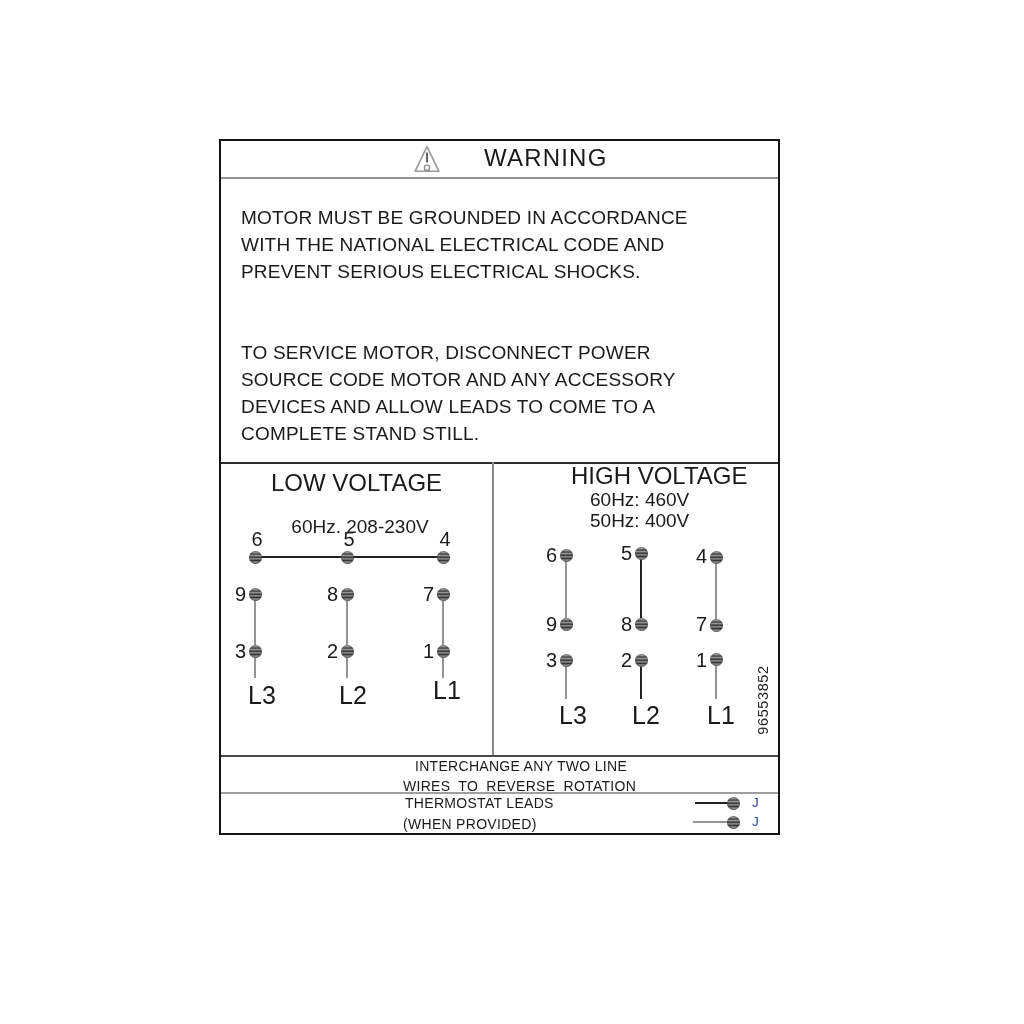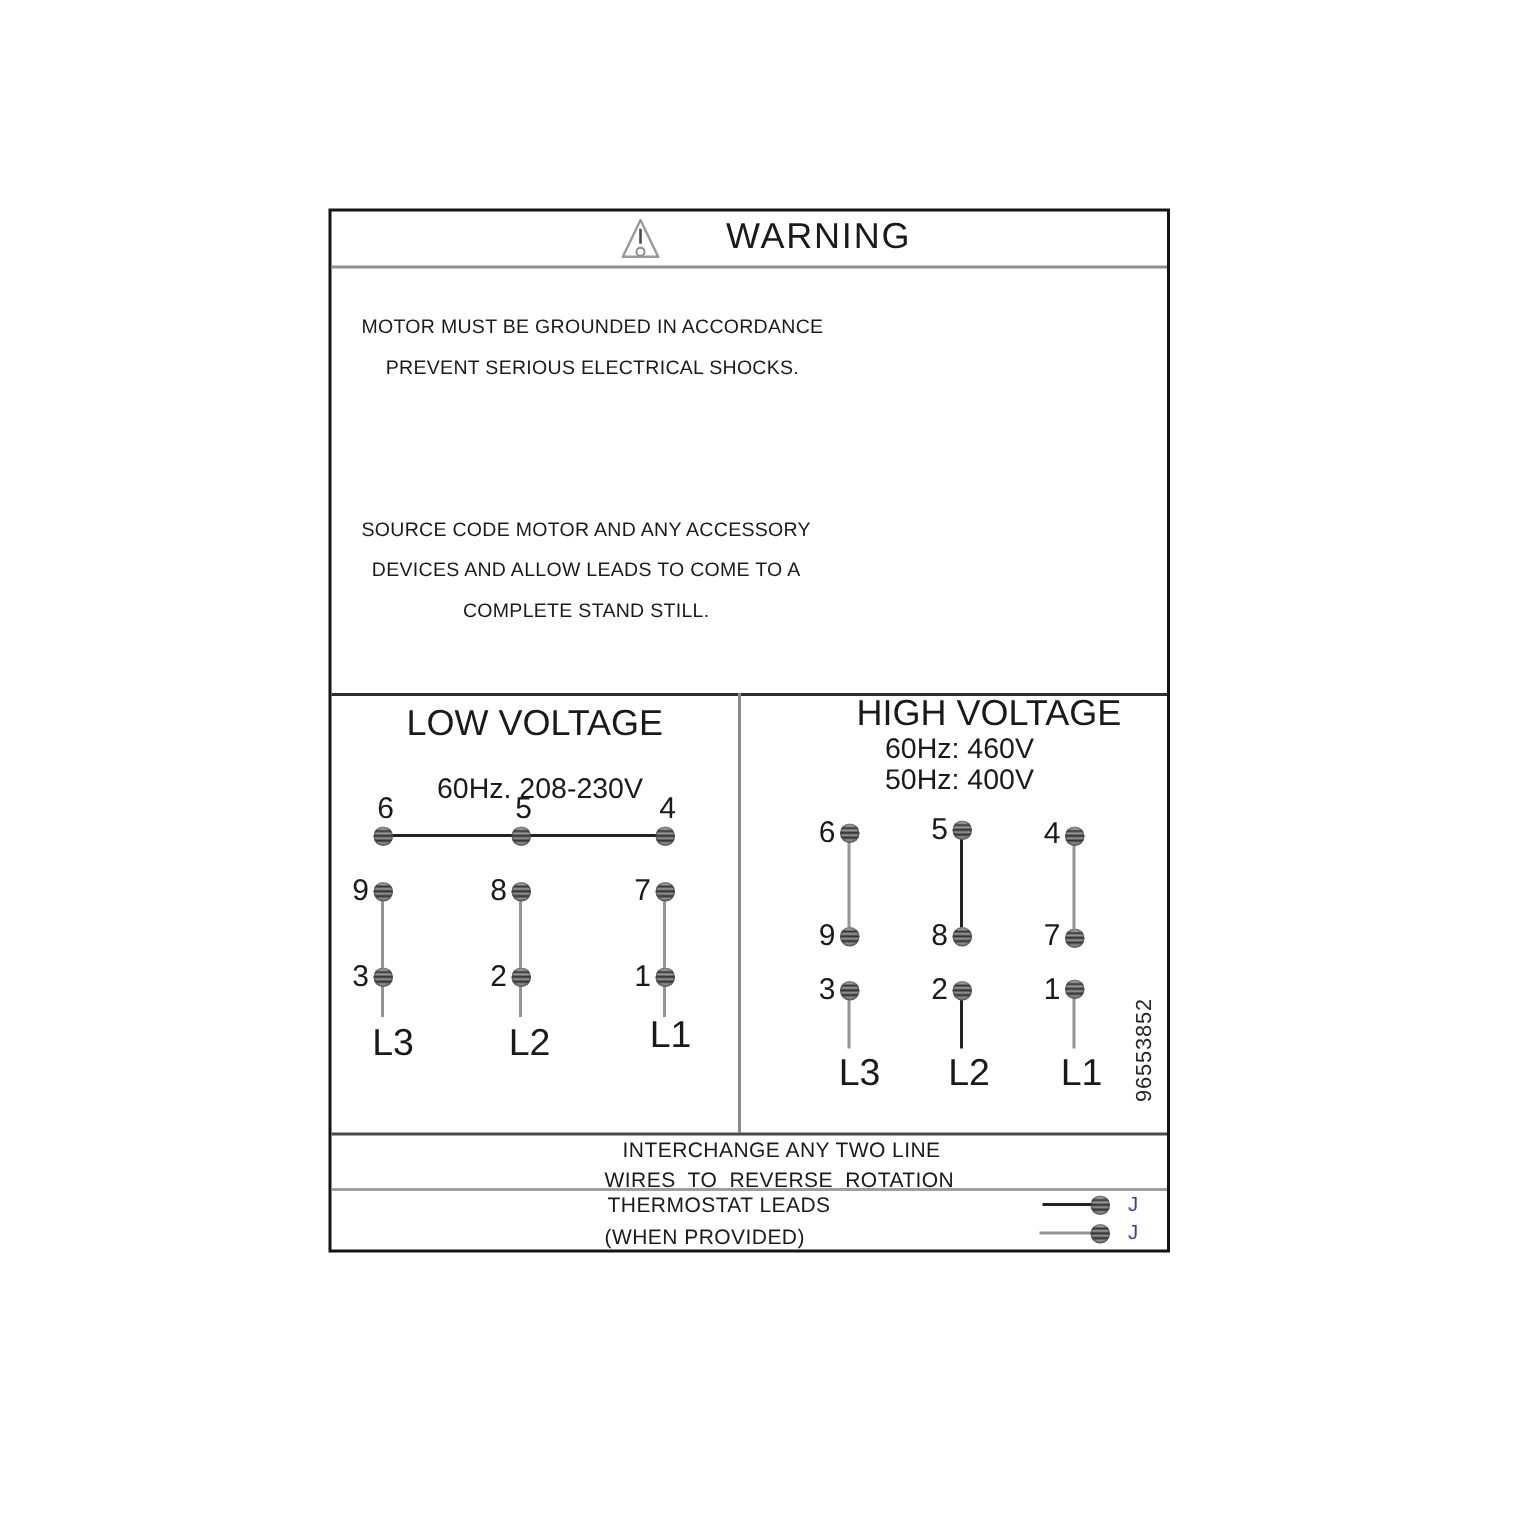--- a/index.html
+++ b/index.html
@@ -2,21 +2,21 @@
 <html><head>
 <meta charset="utf-8">
 <style>
   html,body{margin:0;padding:0;background:#ffffff;}
   .canvas{position:relative;width:1024px;height:1024px;background:#ffffff;overflow:hidden;
           font-family:"Liberation Sans","DejaVu Sans",sans-serif;color:#1a1a1a;}
   .abs{position:absolute;}
   .label-box{left:219px;top:139px;width:561px;height:696px;border:2px solid #141414;box-sizing:border-box;background:#fff;}
   .inner{position:absolute;left:0;top:0;width:557px;height:692px;}
   .hdr-title{font-size:24px;letter-spacing:1.2px;line-height:28px;white-space:nowrap;}
-  .body-text{font-size:13px;line-height:27px;letter-spacing:0.2px;white-space:nowrap;text-align:center;}
+  .body-text{font-size:19px;line-height:27px;letter-spacing:0.2px;white-space:nowrap;}
   .panel-title{font-size:24px;line-height:1.1;white-space:nowrap;}
   .panel-sub{font-size:19px;line-height:1.1;white-space:nowrap;}
   .num{font-size:20px;line-height:21px;white-space:nowrap;}
   .lnum{font-size:25px;line-height:26px;white-space:nowrap;}
   .small-text{font-size:14px;line-height:15px;letter-spacing:0.3px;white-space:nowrap;}
   .divider-h{height:2px;background:#8f8f8f;}
   .gline{background:#949494;}
   .dline{background:#222222;}
   .term{width:13px;height:13px;border-radius:50%;
         background:linear-gradient(180deg,#bdbdbd 0px,#8f8f8f 2px,#333333 3px,#9d9d9d 4.6px,
@@ -37,23 +37,25 @@
       <svg class="abs" style="left:192px;top:3px;" width="28" height="31" viewBox="0 0 28 31">
         <path d="M14 2.6 L25.8 27.2 L2.2 27.2 Z" fill="none" stroke="#9a9a9a" stroke-width="1.6" stroke-linejoin="round"></path>
         <line x1="14" y1="8.5" x2="14" y2="18.5" stroke="#4a4a4a" stroke-width="1.7"></line>
         <circle cx="14" cy="23.8" r="2.7" fill="#ffffff" stroke="#8a8a8a" stroke-width="1.3"></circle>
       </svg>
       <div class="abs hdr-title" style="left:263px;top:3px;">WARNING</div>
       <div class="abs divider-h" style="left:0;top:36px;width:557px;"></div>
 
       <div class="abs body-text" style="left:20px;top:63px;">
         <div>MOTOR MUST BE GROUNDED IN ACCORDANCE</div>
+        <div>WITH THE NATIONAL ELECTRICAL CODE AND</div>
         <div>PREVENT SERIOUS ELECTRICAL SHOCKS.</div>
       </div>
       <div class="abs body-text" style="left:20px;top:198px;">
+        <div>TO SERVICE MOTOR, DISCONNECT POWER</div>
         <div>SOURCE CODE MOTOR AND ANY ACCESSORY</div>
         <div>DEVICES AND ALLOW LEADS TO COME TO A</div>
         <div>COMPLETE STAND STILL.</div>
       </div>
 
       <div class="abs" style="left:0;top:321px;width:557px;height:1.5px;background:#2e2e2e;"></div>
       <div class="abs" style="left:271px;top:321px;width:1.5px;height:293px;background:#8c8c8c;"></div>
       <div class="abs" style="left:0;top:614px;width:557px;height:1.5px;background:#4a4a4a;"></div>
 
       <div class="abs panel-title ctr" style="left:0;top:329px;width:271px;">LOW VOLTAGE</div>

